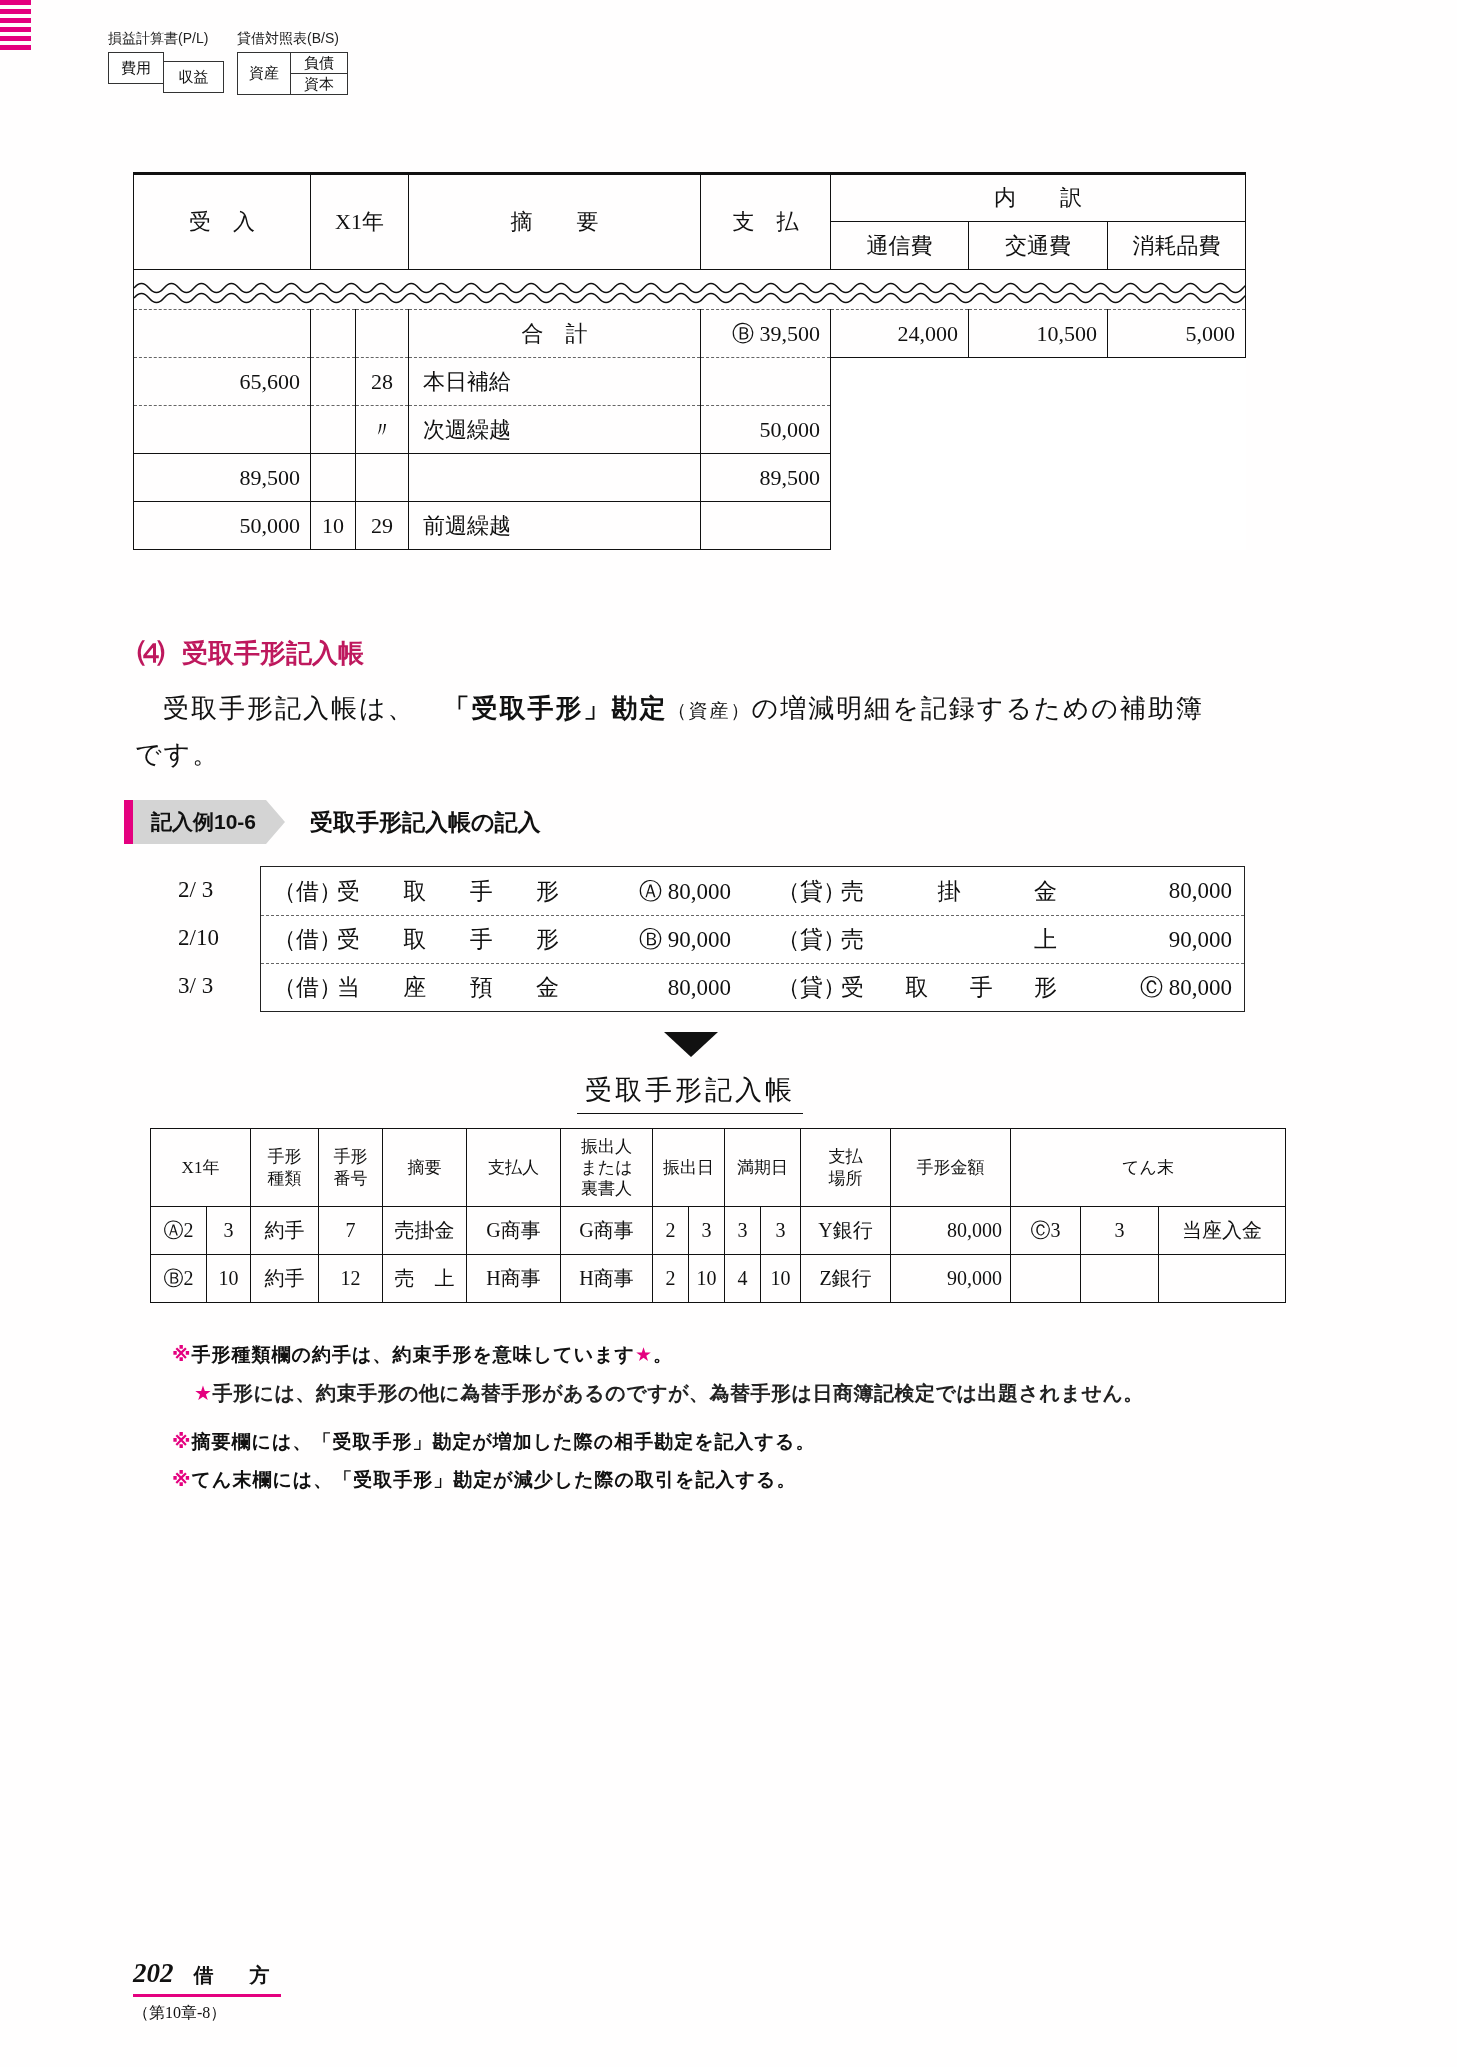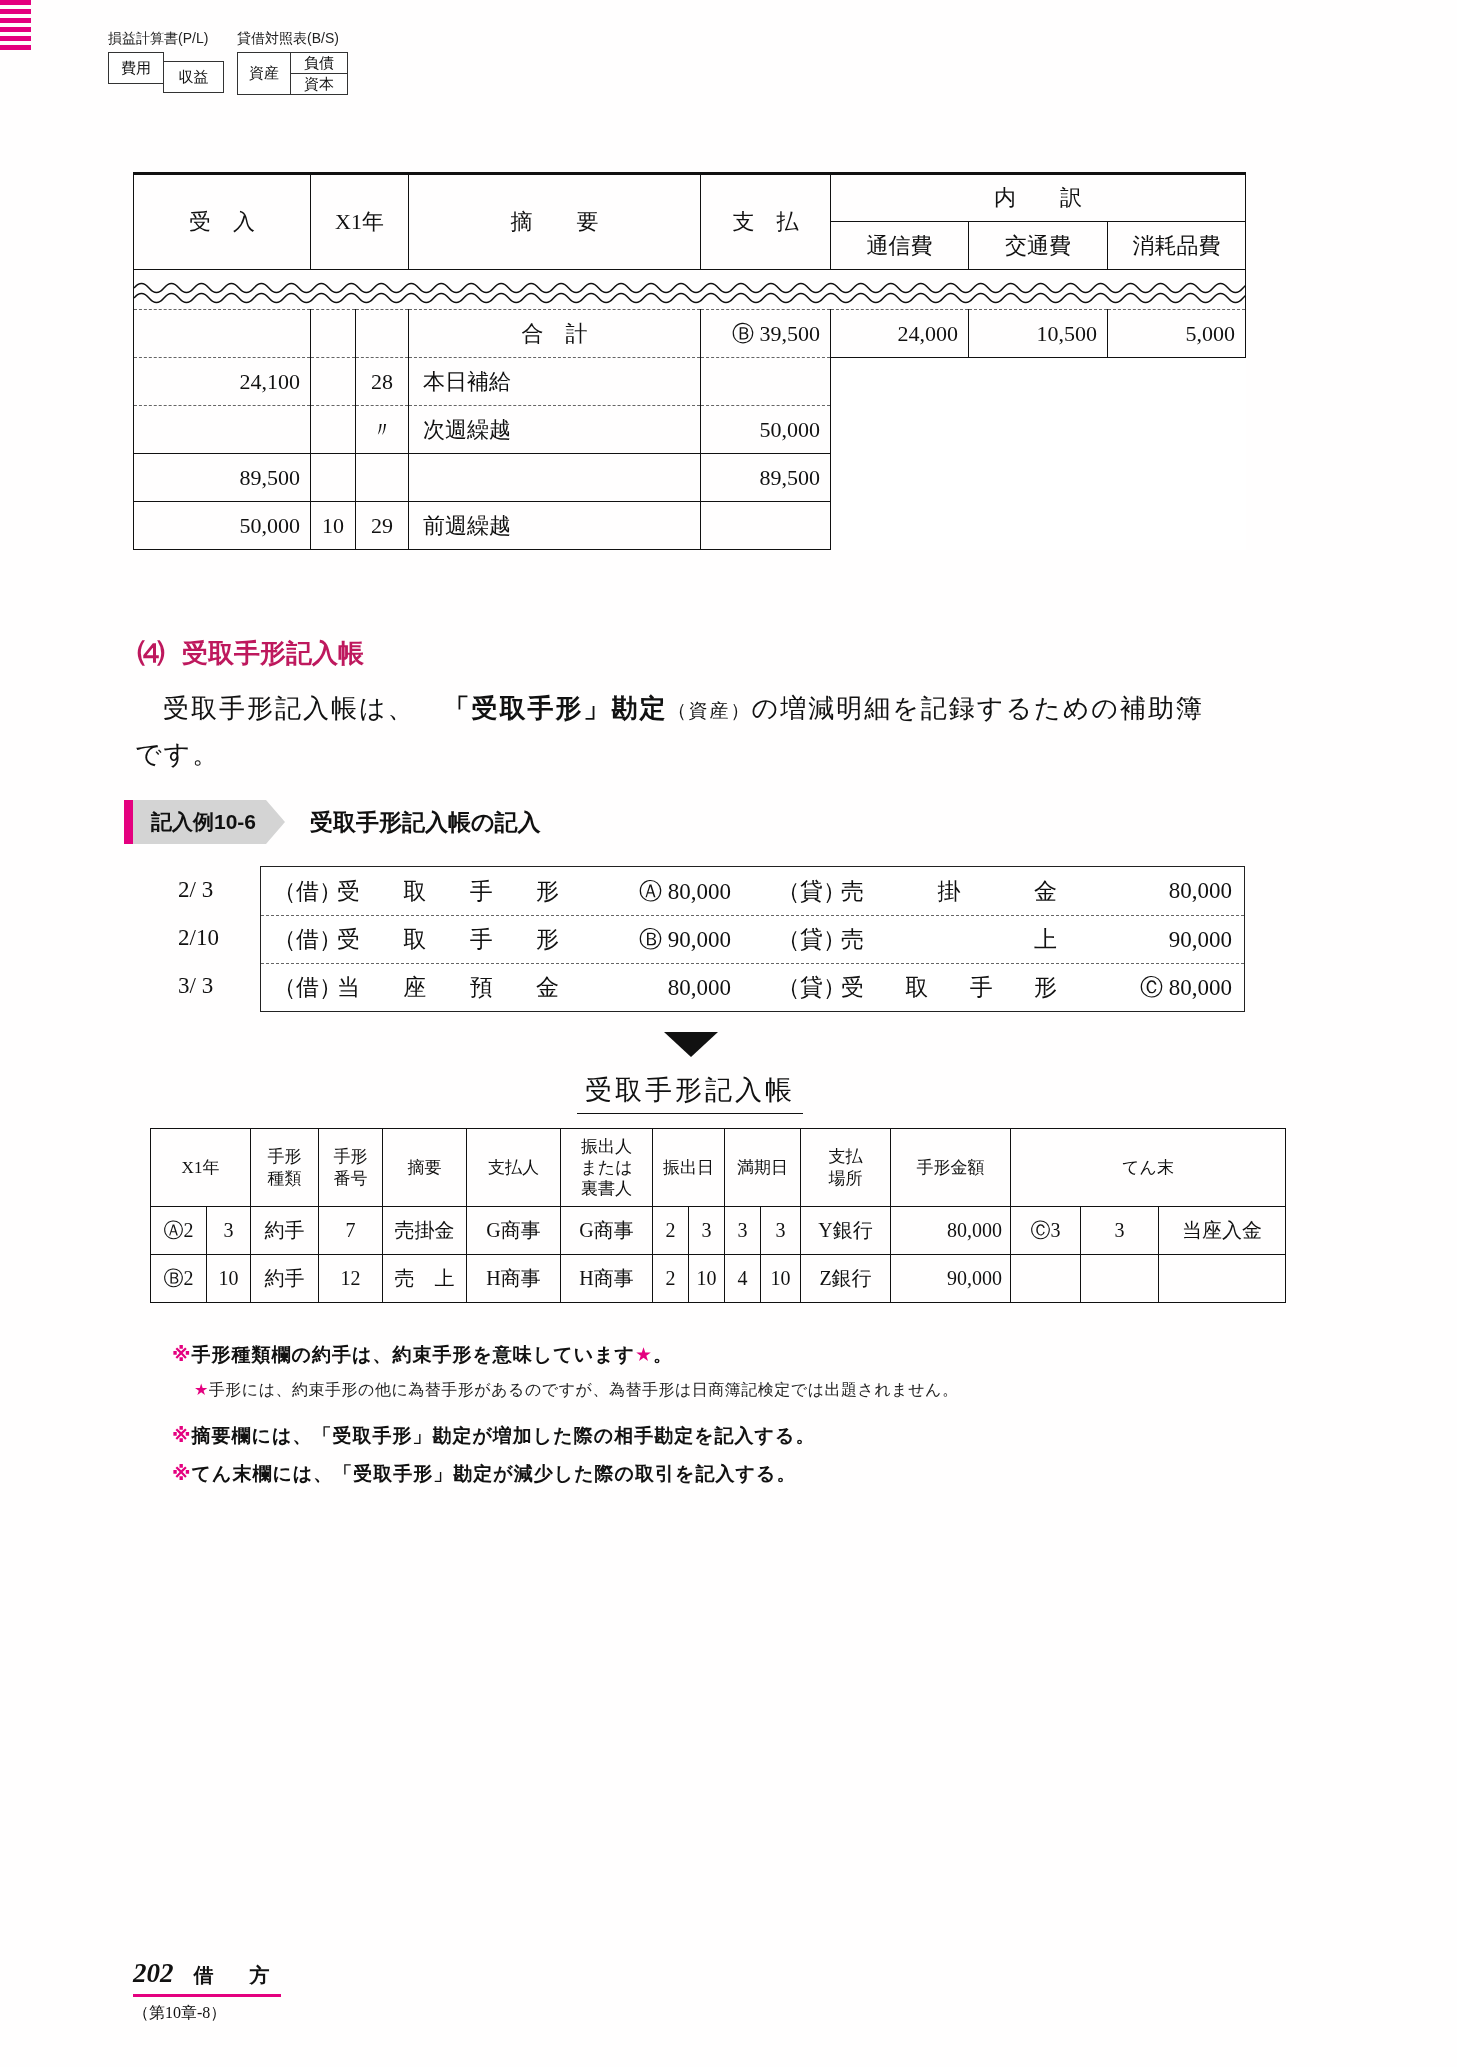--- a/index.html
+++ b/index.html
@@ -85,21 +85,21 @@
   table.bill tr.bh td{height:78px;font-size:17px;line-height:1.25;white-space:pre-line;border-top:1.6px solid #111;border-bottom:1.3px solid #111;}
   table.bill tr.br td{height:48px;}
   table.bill tr.br1 td{border-bottom:1px dashed #666;}
   table.bill tr.br2 td{border-bottom:1.6px solid #111;}
   table.bill td.num{text-align:right;padding-right:8px;}
 
   
   .notes{position:absolute;left:172px;top:1342px;font-family:"Liberation Sans","DejaVu Sans",sans-serif;}
   .note{font-size:19px;font-weight:600;color:#111;letter-spacing:1px;margin-bottom:12px;}
   .note .mk{color:#e4007f;}
-  .note.sub{font-size:16px;font-weight:400;color:#222;margin:0 16px 22px 22px;letter-spacing:0.5px;}
+  .note.sub{font-size:20px;font-weight:700;color:#222;margin:0 16px 22px 22px;letter-spacing:0.5px;}
 
   
   .footer{position:absolute;left:133px;top:1958px;}
   .pgnum{font-size:27px;font-weight:bold;font-style:italic;}
   .pglabel{font-family:"Liberation Sans","DejaVu Sans",sans-serif;font-weight:bold;font-size:20px;
            letter-spacing:8px;margin-left:20px;}
   .pgline{width:148px;height:3px;background:#e4007f;margin-top:5px;}
   .chapter{font-size:16px;margin-top:6px;}
 </style>
 </head>
@@ -165,21 +165,21 @@
       <td class="num"></td>
       <td class="ctr"></td>
       <td class="ctr"></td>
       <td class="ctr">合　計</td>
       <td class="num">Ⓑ 39,500</td>
       <td class="num endB">24,000</td>
       <td class="num endB">10,500</td>
       <td class="num endB">5,000</td>
     </tr>
     <tr class="dashB">
-      <td class="num">24,100</td>
+      <td class="num">65,600</td>
       <td class="ctr"></td>
       <td class="ctr">28</td>
       <td class="sum">本日補給</td>
       <td class="num"></td>
       <td class="void"></td>
           <td class="void"></td>
           <td class="void"></td>
     </tr>
     <tr class="solidB">
       <td class="num"></td>

